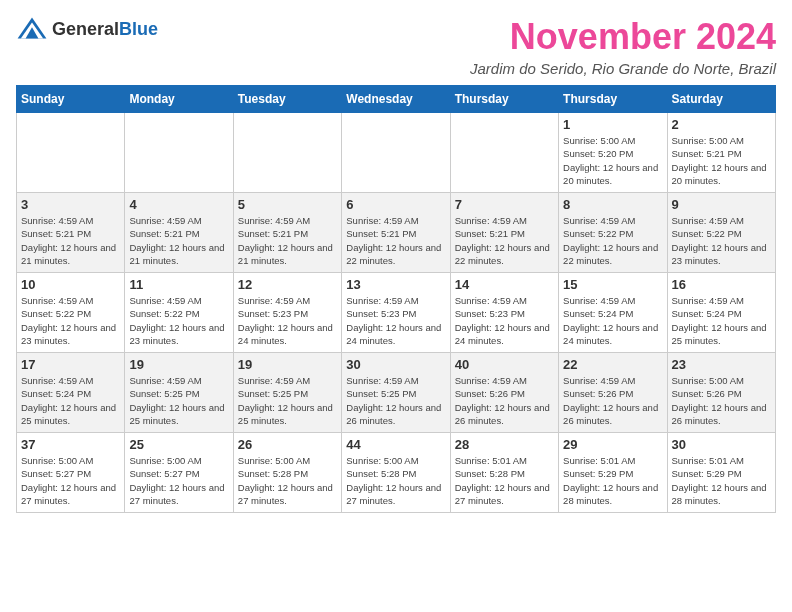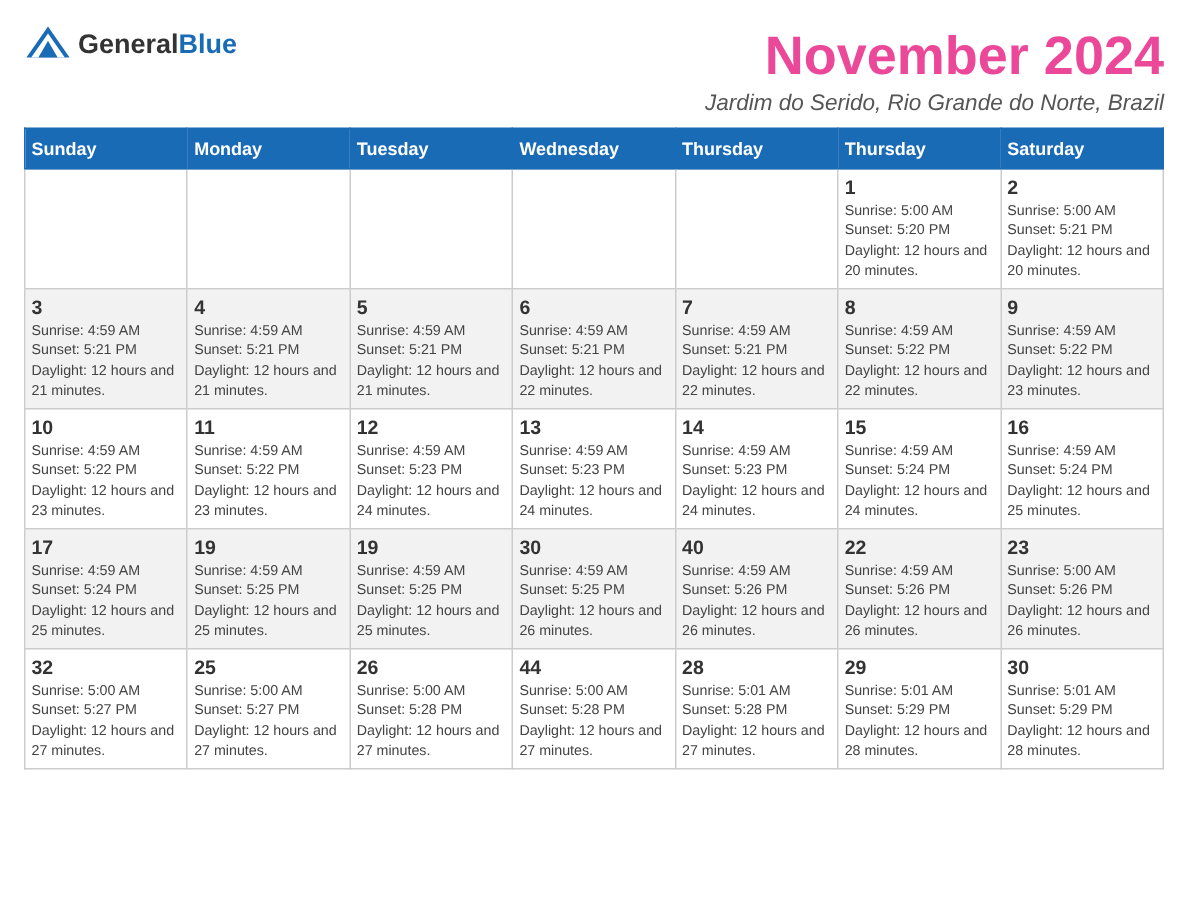--- a/index.html
+++ b/index.html
@@ -272,21 +272,21 @@
         </td>
         <td>
           <span class="day-number">23</span>
           <div class="day-info" style="white-space: pre-line;">Sunrise: 5:00 AM
 Sunset: 5:26 PM
 Daylight: 12 hours and 26 minutes.</div>
         </td>
       </tr>
       <tr>
         <td>
-          <span class="day-number">32</span>
+          <span class="day-number">37</span>
           <div class="day-info" style="white-space: pre-line;">Sunrise: 5:00 AM
 Sunset: 5:27 PM
 Daylight: 12 hours and 27 minutes.</div>
         </td>
         <td>
           <span class="day-number">25</span>
           <div class="day-info" style="white-space: pre-line;">Sunrise: 5:00 AM
 Sunset: 5:27 PM
 Daylight: 12 hours and 27 minutes.</div>
         </td>

